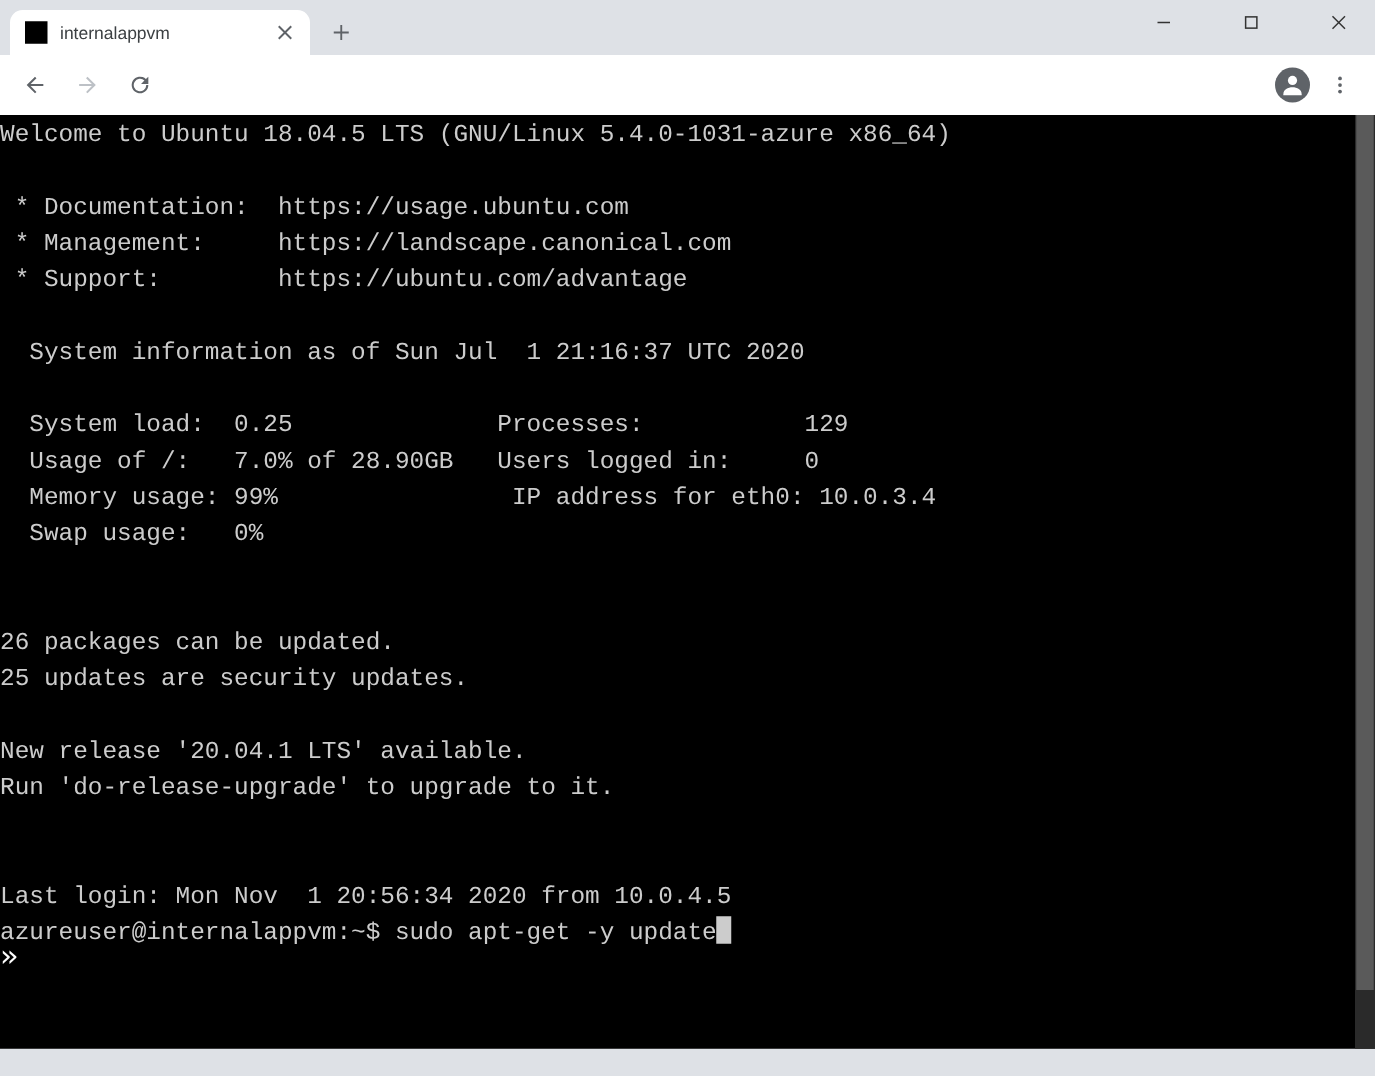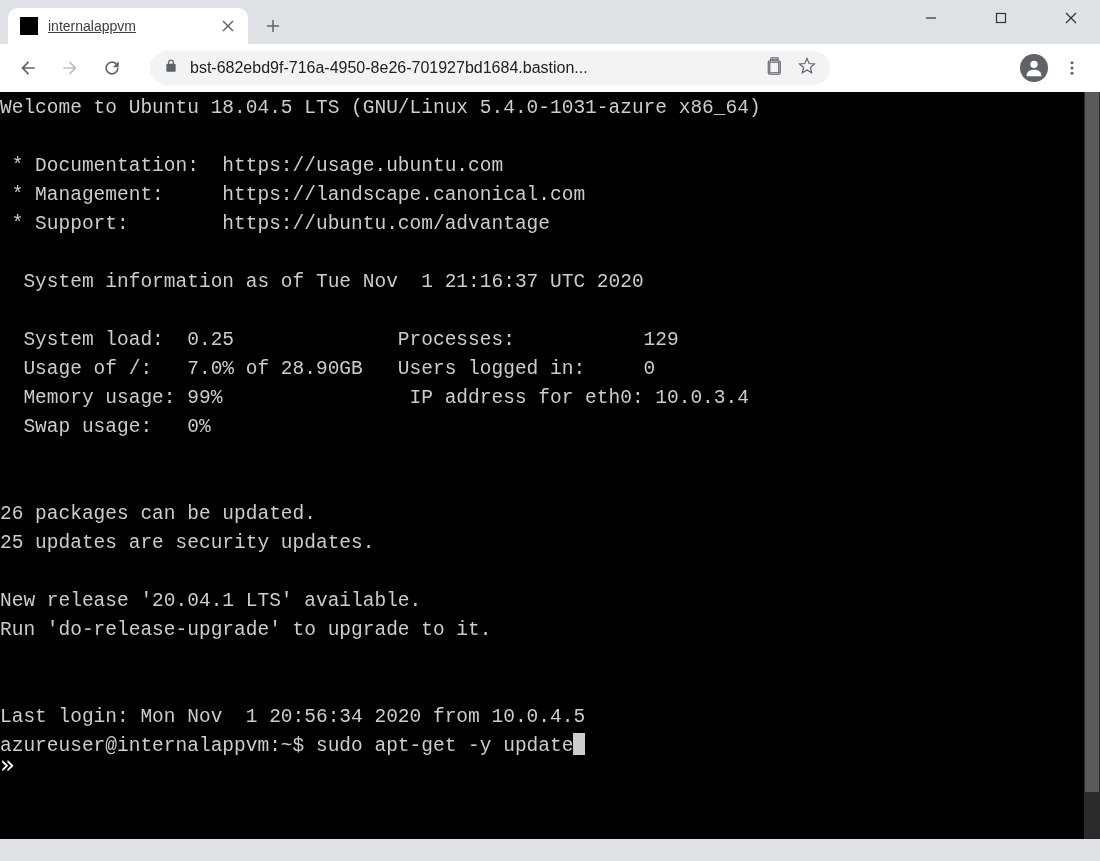--- a/index.html
+++ b/index.html
@@ -54,21 +54,20 @@
     }
     .tab-favicon {
       width: 18px;
       height: 18px;
       background: #000;
     }
     .tab-title {
       font-size: 14px;
       color: #3c4043;
       flex: 1;
-      text-decoration: underline;
     }
     .tab-close {
       width: 16px;
       height: 16px;
       display: flex;
       align-items: center;
       justify-content: center;
       color: #5f6368;
     }
     .new-tab {
@@ -245,40 +244,20 @@
     <svg width="20" height="20" viewBox="0 0 24 24">
         <path d="M4 11h12.2l-5.6-5.6L12 4l8 8-8 8-1.4-1.4L16.2 13H4v-2z" fill="currentColor"></path>
       </svg>
   </div>
   <div class="nav-btn">
     <svg width="20" height="20" viewBox="0 0 24 24">
         <path d="M17.65 6.35A8 8 0 1 0 20 12h-2a6 6 0 1 1-1.76-4.24L13 11h7V4l-2.35 2.35z" fill="currentColor"></path>
       </svg>
   </div>
 
-  <div class="address-bar">
-    <span class="lock-icon">
-      <svg width="14" height="14" viewBox="0 0 24 24">
-          <path d="M18 8h-1V6a5 5 0 0 0-10 0v2H6a2 2 0 0 0-2 2v10a2 2 0 0 0 2 2h12a2 2 0 0 0 2-2V10a2 2 0 0 0-2-2zM9 6a3 3 0 1 1 6 0v2H9V6z" fill="currentColor"></path>
-        </svg>
-    </span>
-    <span class="url-text">bst-682ebd9f-716a-4950-8e26-701927bd1684.bastion...</span>
-    <div class="address-actions" style="margin-left:auto;">
-      <span>
-        <svg width="18" height="18" viewBox="0 0 24 24">
-            <path d="M16 1H8a2 2 0 0 0-2 2v2H5a2 2 0 0 0-2 2v14a2 2 0 0 0 2 2h12a2 2 0 0 0 2-2V7a2 2 0 0 0-2-2h-1V3a2 2 0 0 0 0-2zM8 3h8v2H8V3zM17 21H5V7h12v14z" fill="none" stroke="currentColor" stroke-width="1.5"></path>
-          </svg>
-      </span>
-      <span>
-        <svg width="18" height="18" viewBox="0 0 24 24">
-            <path d="M12 17.3l-6.2 3.7 1.6-7L2 9.2l7.1-.6L12 2l2.9 6.6 7.1.6-5.4 4.8 1.6 7z" fill="none" stroke="currentColor" stroke-width="1.5"></path>
-          </svg>
-      </span>
-    </div>
-  </div>
 
   <div class="toolbar-right">
     <div class="avatar">
       <svg width="22" height="22" viewBox="0 0 24 24">
           <circle cx="12" cy="8" r="4" fill="#fff"></circle>
           <path d="M4 20c0-4 4-6 8-6s8 2 8 6v1H4v-1z" fill="#fff"></path>
         </svg>
     </div>
     <div class="menu-dots">
       <svg width="18" height="18" viewBox="0 0 24 24">
@@ -290,21 +269,21 @@
   </div>
 </div>
 
 <div class="terminal-area">
   <div class="terminal-content"><span>Welcome to Ubuntu 18.04.5 LTS (GNU/Linux 5.4.0-1031-azure x86_64)</span>
 
 <span> * Documentation:  https://usage.ubuntu.com</span>
 <span> * Management:     https://landscape.canonical.com</span>
 <span> * Support:        https://ubuntu.com/advantage</span>
 
-<span>  System information as of Tue Nov  1 21:16:37 UTC 2020</span>
+<span>  System information as of Sun Jul  1 21:16:37 UTC 2020</span>
 
 <span>  System load:  0.25              Processes:           129</span>
 <span>  Usage of /:   7.0% of 28.90GB   Users logged in:     0</span>
 <span>  Memory usage: 99%                IP address for eth0: 10.0.3.4</span>
 <span>  Swap usage:   0%</span>
 
 
 <span>26 packages can be updated.</span>
 <span>25 updates are security updates.</span>
 

